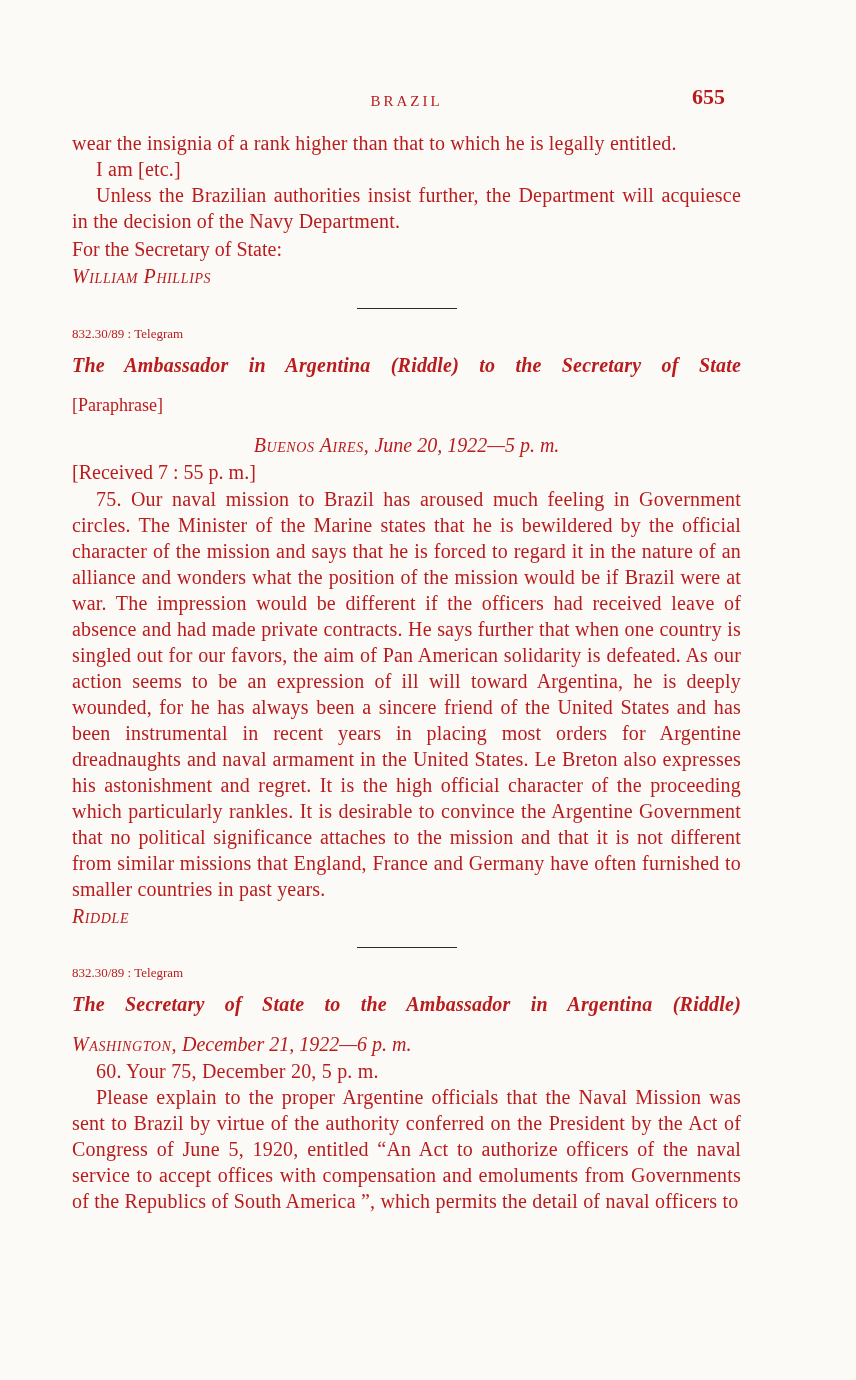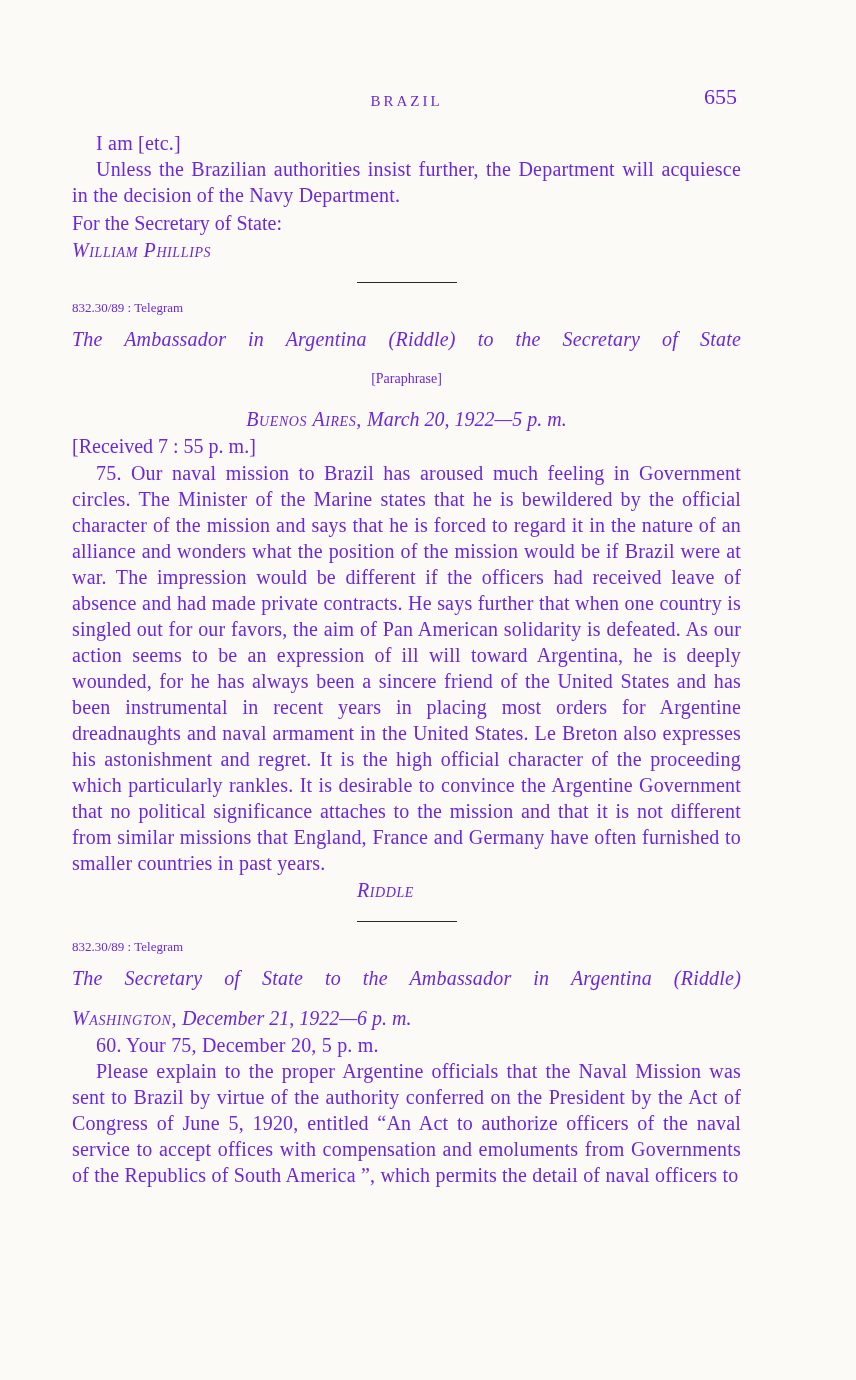--- a/index.html
+++ b/index.html
@@ -10,41 +10,42 @@
   .page {
     position: relative;
     width: 813px;
     height: 1380px;
     box-sizing: border-box;
     padding: 88px 72px 0 72px;
     background: #fbfaf7;
     font-family: "Liberation Serif", serif;
     font-size: 20px;
     line-height: 26px;
-    color: #6d28d9;
+    color: #b91c1c;
     overflow: hidden;
   }
   .page-header {
     position: relative;
     height: 24px;
     margin-bottom: 18px;
   }
   .running-title {
     display: block;
     text-align: center;
     font-size: 15px;
     letter-spacing: 3px;
     font-variant: small-caps;
     text-transform: uppercase;
   }
   .page-number {
     position: absolute;
-    right: 4px;
+    right: 16px;
     top: -4px;
     font-size: 22px;
+    font-weight: bold;
   }
   p.body-text {
     margin: 0;
     text-align: justify;
     text-indent: 24px;
     letter-spacing: 0.2px;
   }
   p.no-indent { text-indent: 0; }
   .signature-block {
     text-align: left;
@@ -61,72 +62,72 @@
     border-top: 1.6px solid #2a2a2a;
     margin: 18px auto 16px auto;
   }
   .file-ref {
     font-size: 13px;
     line-height: 18px;
     margin: 0 0 9px 0;
   }
   .doc-heading {
     font-size: 20px;
-    font-weight: normal;
+    font-weight: bold;
     font-style: italic;
     margin: 0 0 14px 0;
     text-align: justify;
     text-align-last: justify;
     letter-spacing: 0.2px;
   }
   .paraphrase {
-    font-size: 14px;
-    text-align: center;
+    font-size: 18px;
     margin: 0 0 14px 0;
   }
   .dateline { margin: 0 0 1px 0; }
   .dateline.centered { text-align: center; }
   .dateline.right { text-align: left; margin-right: 126px; }
   .italic { font-style: italic; }
   .received {
     margin: 0 44px 1px 0;
   }
   .sig-right {
-    text-align: center;
+    text-align: left;
     margin: 1px 42px 0 0;
   }
 </style>
 </head>
 <body>
 
 <div class="page">
 
   <div class="page-header">
     <span class="running-title">BRAZIL</span>
     <span class="page-number">655</span>
   </div>
 
+  <p class="body-text no-indent">wear the insignia of a rank higher than that to which he is legally entitled.</p>
   <p class="body-text">I am [etc.]</p>
   <p class="body-text">Unless the Brazilian authorities insist further, the Department will acquiesce in the decision of the Navy Department.</p>
 
   <div class="signature-block">
     <div>For the Secretary of State:</div>
     <div class="smallcaps">William Phillips</div>
   </div>
 
   <div class="divider"></div>
 
   <div class="file-ref">832.30/89 : Telegram</div>
 
   <h2 class="doc-heading">The Ambassador in Argentina (Riddle) to the Secretary of State</h2>
 
   <div class="paraphrase">[Paraphrase]</div>
 
   <div class="dateline centered">
-    <span class="smallcaps">Buenos Aires,</span><span class="italic"> March 20, 1922—5 p. m.</span>
+    <span class="smallcaps">Buenos Aires,</span><span class="italic"> June 20, 1922—5 p. m.</span>
   </div>
 
   <div class="received">[Received 7 : 55 p. m.]</div>
 
   <p class="body-text">75. Our naval mission to Brazil has aroused much feeling in Government circles.  The Minister of the Marine states that he is bewildered by the official character of the mission and says that he is forced to regard it in the nature of an alliance and wonders what the position of the mission would be if Brazil were at war.  The impression would be different if the officers had received leave of absence and had made private contracts.  He says further that when one country is singled out for our favors, the aim of Pan American solidarity is defeated.  As our action seems to be an expression of ill will toward Argentina, he is deeply wounded, for he has always been a sincere friend of the United States and has been instrumental in recent years in placing most orders for Argentine dreadnaughts and naval armament in the United States.  Le Breton also expresses his astonishment and regret.  It is the high official character of the proceeding which particularly rankles.  It is desirable to convince the Argentine Government that no political significance attaches to the mission and that it is not different from similar missions that England, France and Germany have often furnished to smaller countries in past years.</p>
 
   <div class="sig-right smallcaps">Riddle</div>
 
   <div class="divider"></div>
 

